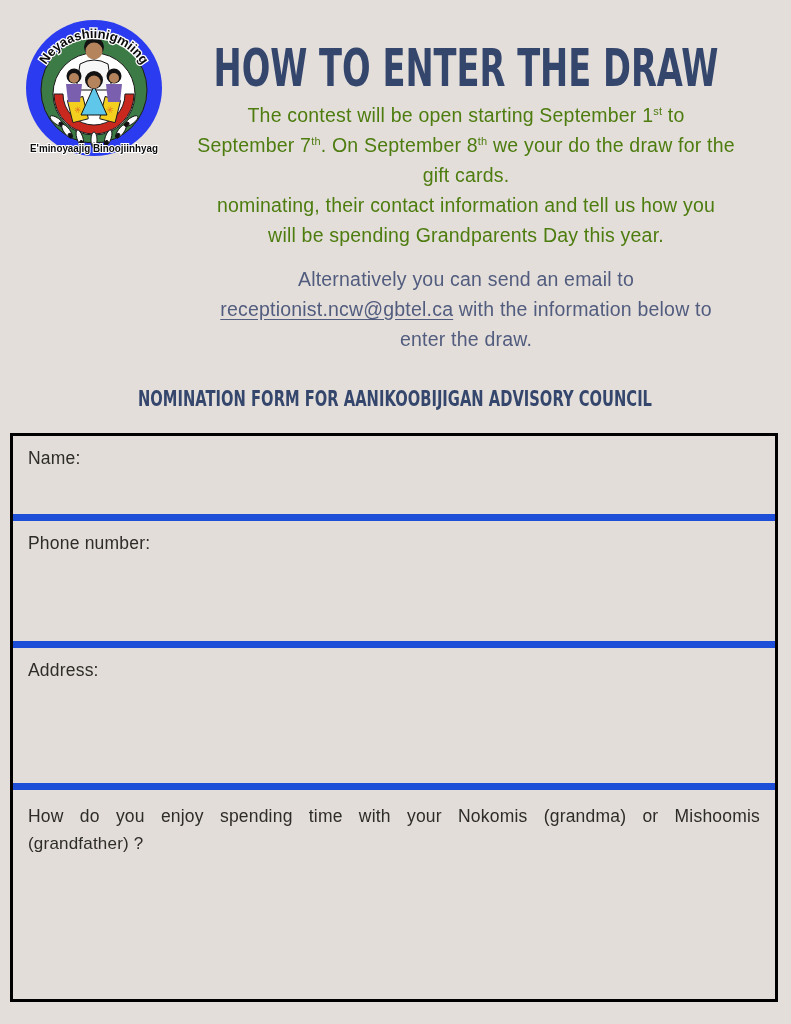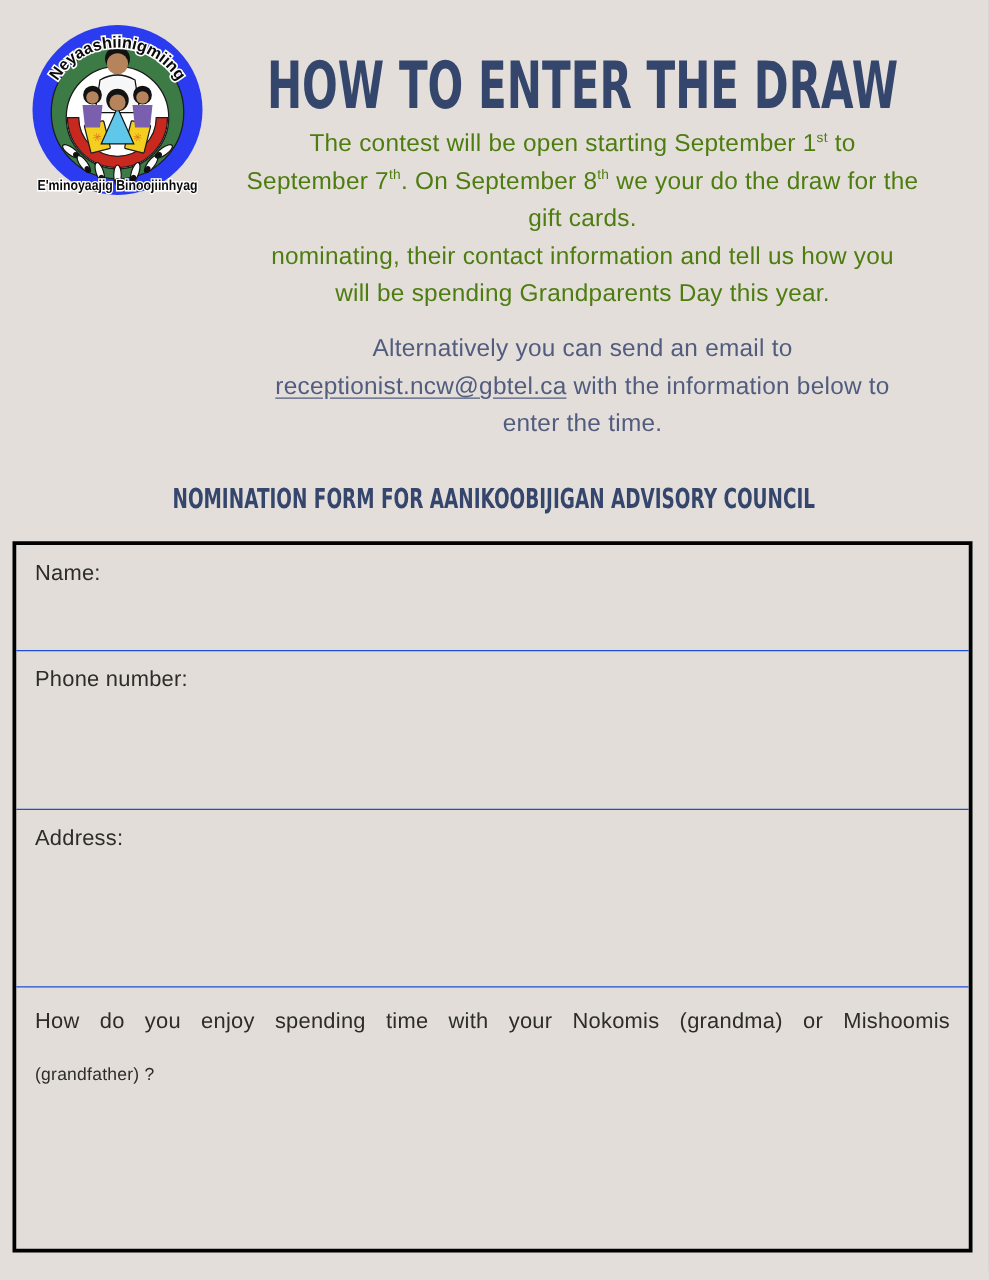--- a/index.html
+++ b/index.html
@@ -29,35 +29,35 @@
   .intro sup, .alt sup { font-size:11px; vertical-align:super; line-height:0; }
   .alt { margin-top:14px; font-size:19.5px; line-height:30px; color:#515c7e; letter-spacing:0.2px; }
   .email-link { color:#515c7e; text-decoration:underline; text-underline-offset:3px; cursor:pointer; }
   .form-heading-svg { position:absolute; left:0; top:385px; }
   
   .form-table {
     position:absolute; left:10px; top:433px; width:768px;
     border:3px solid #000;
     background:#e2ddd9;
   }
-  .form-row { border-bottom:1px solid #1d4ed8; padding:12px 15px; }
+  .form-row { border-bottom:7px solid #1d4ed8; padding:12px 15px; }
   .form-row:last-child { border-bottom:none; }
   .row-name    { height:85px; }
   .row-phone   { height:127px; }
   .row-address { height:142px; }
   .row-question{ height:209px; }
   .field-label {
     font-size:17.5px; color:#2e2c29; letter-spacing:0.2px;
   }
   .q-line1 {
     font-size:17.5px; color:#2e2c29; line-height:28px;
     text-align:justify; text-align-last:justify;
     letter-spacing:0.2px;
   }
-  .q-line2 { font-size:14px; color:#2e2c29; line-height:28px; letter-spacing:0.2px;margin-top:15px; }
+  .q-line2 { font-size:17px; color:#2e2c29; line-height:28px; letter-spacing:0.2px; }
 </style>
 </head>
 <body>
 
 <div class="page">
 
   <svg class="logo" viewBox="0 0 144 152" aria-label="community logo">
     <circle cx="72" cy="78" r="68" fill="#2a3bf0"></circle>
     <circle cx="72" cy="80" r="53" stroke="#1c1c1c" stroke-width="1" fill="#3c7b45"></circle>
     <circle cx="72" cy="84" r="41" stroke="#1c1c1c" stroke-width="1" fill="#ffffff"></circle>
@@ -138,21 +138,21 @@
       <div><span>The contest will be open starting September 1</span><sup>st</sup><span> to</span></div>
       <div><span>September 7</span><sup>th</sup><span>. On September 8</span><sup>th</sup><span> we your do the draw for the</span></div>
       <div>gift cards.</div>
       <div>nominating, their contact information and tell us how you</div>
       <div>will be spending Grandparents Day this year.</div>
     </div>
 
     <div class="alt">
       <div>Alternatively you can send an email to</div>
       <div><span class="email-link">receptionist.ncw@gbtel.ca</span><span> with the information below to</span></div>
-      <div>enter the time.</div>
+      <div>enter the draw.</div>
     </div>
   </div>
 
   <svg class="form-heading-svg" width="791" height="28">
     <text x="395" y="21" text-anchor="middle" font-family="DejaVu Sans, sans-serif" font-size="22" font-weight="bold" textLength="514" lengthAdjust="spacingAndGlyphs" fill="#35466d">NOMINATION FORM FOR AANIKOOBIJIGAN ADVISORY COUNCIL</text>
   </svg>
 
   <div class="form-table">
     <div class="form-row row-name">
       <span class="field-label">Name:</span>

